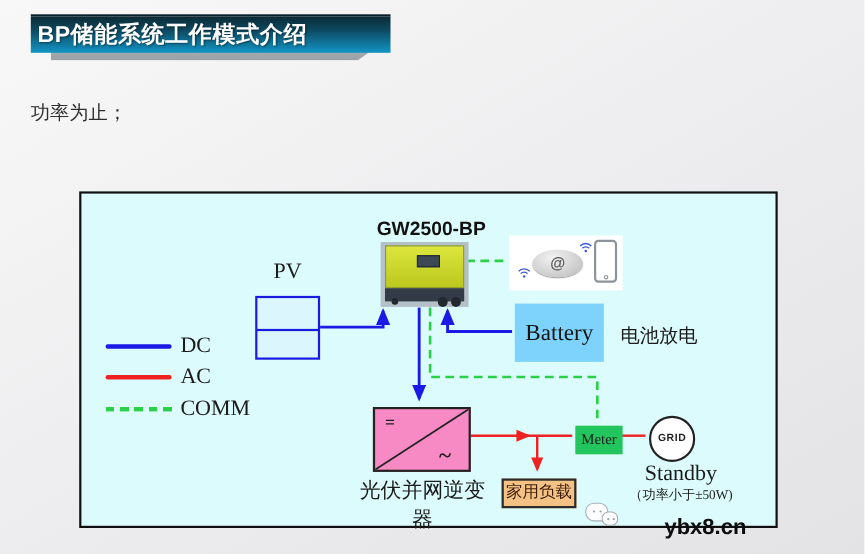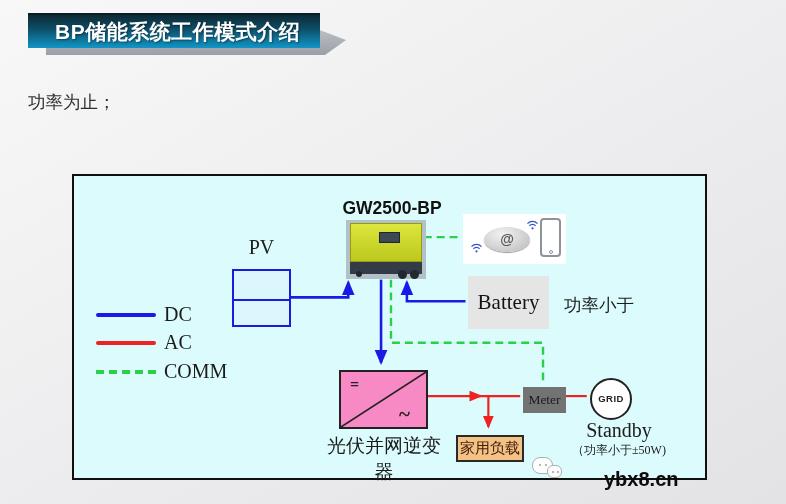--- a/index.html
+++ b/index.html
@@ -9,25 +9,25 @@
     position:relative; width:786px; height:504px; overflow:hidden;
     background:linear-gradient(150deg,#f8f8f8 0%,#ececee 55%,#e3e3e5 100%);
   }
   
   .banner-shadow {
     position:absolute; left:46px; top:24px; width:300px; height:31px;
     background:linear-gradient(180deg,#c2c6ca,#9aa0a6);
     clip-path:polygon(0 0,86% 0,100% 52%,93% 100%,0 100%);
   }
   .banner {
-    position:absolute; left:28px; top:13px; width:292px; height:35px;
+    position:absolute; left:28px; top:13px; width:327px; height:35px;
     background:linear-gradient(180deg,#0c2a34 0%,#0d4a62 38%,#1295c5 100%);
     border-top:2px solid #0a1e28;
     color:#ffffff; font-weight:bold; font-size:21px; line-height:33px;
-    padding-left:27px; letter-spacing:0.5px;
+    padding-left:6px; letter-spacing:0.5px;
     text-shadow:1px 1px 2px rgba(0,0,0,.45);
   }
   
   .body-text {
     position:absolute; left:28px; top:85px; width:735px;
     font-size:17.5px; line-height:34px; color:#2e2e2e;
   }
   
   .diagram {
     position:absolute; left:72px; top:174px; width:635px; height:306px;
@@ -171,35 +171,35 @@
           <path d="M7,14 a7,7 0 0 1 10,0"></path>
             <path d="M4,10.5 a11,11 0 0 1 16,0"></path>
         </g>
         <circle cx="12" cy="18" r="1.8" fill="#3355cc"></circle>
       </svg>
       <div class="phone">
         <div class="phone-dot"></div>
       </div>
     </div>
 
-    <div class="abs serif battery-box" style="background-color: #e5e5e5;">Battery</div>
-    <div class="abs serif battery-note">功率小于</div>
+    <div class="abs serif battery-box" style="background-color: #7dd3fc;">Battery</div>
+    <div class="abs serif battery-note">电池放电</div>
 
     <div class="abs pink-box" style="background-color: rgb(247, 138, 196);">
       <svg width="100%" height="100%" viewBox="0 0 85 55" preserveAspectRatio="none">
         <line x1="0" y1="55" x2="85" y2="0" stroke="#222" stroke-width="1.6"></line>
       </svg>
       <div class="pink-eq serif">=</div>
       <div class="pink-sine serif">~</div>
     </div>
     <div class="abs serif pink-label">光伏并网逆变器</div>
 
     <div class="abs serif home-load" style="background-color: rgb(245, 194, 134);">家用负载</div>
 
-    <div class="abs serif meter-box" style="background-color: #737373;">Meter</div>
+    <div class="abs serif meter-box" style="background-color: #22c55e;">Meter</div>
     <div class="abs grid-circle">GRID</div>
     <div class="abs serif standby">Standby</div>
     <div class="abs serif standby-note">（功率小于±50W)</div>
 
     <div class="abs legend-line" style="top: 137px; background-color: rgb(26, 26, 230);"></div>
     <div class="abs serif legend-label" style="top:127px;">DC</div>
     <div class="abs legend-line" style="top: 165px; background-color: rgb(238, 34, 34);"></div>
     <div class="abs serif legend-label" style="top:155px;">AC</div>
     <div class="abs legend-dash" style="top:194px;"></div>
     <div class="abs serif legend-label" style="top:184px;">COMM</div>

